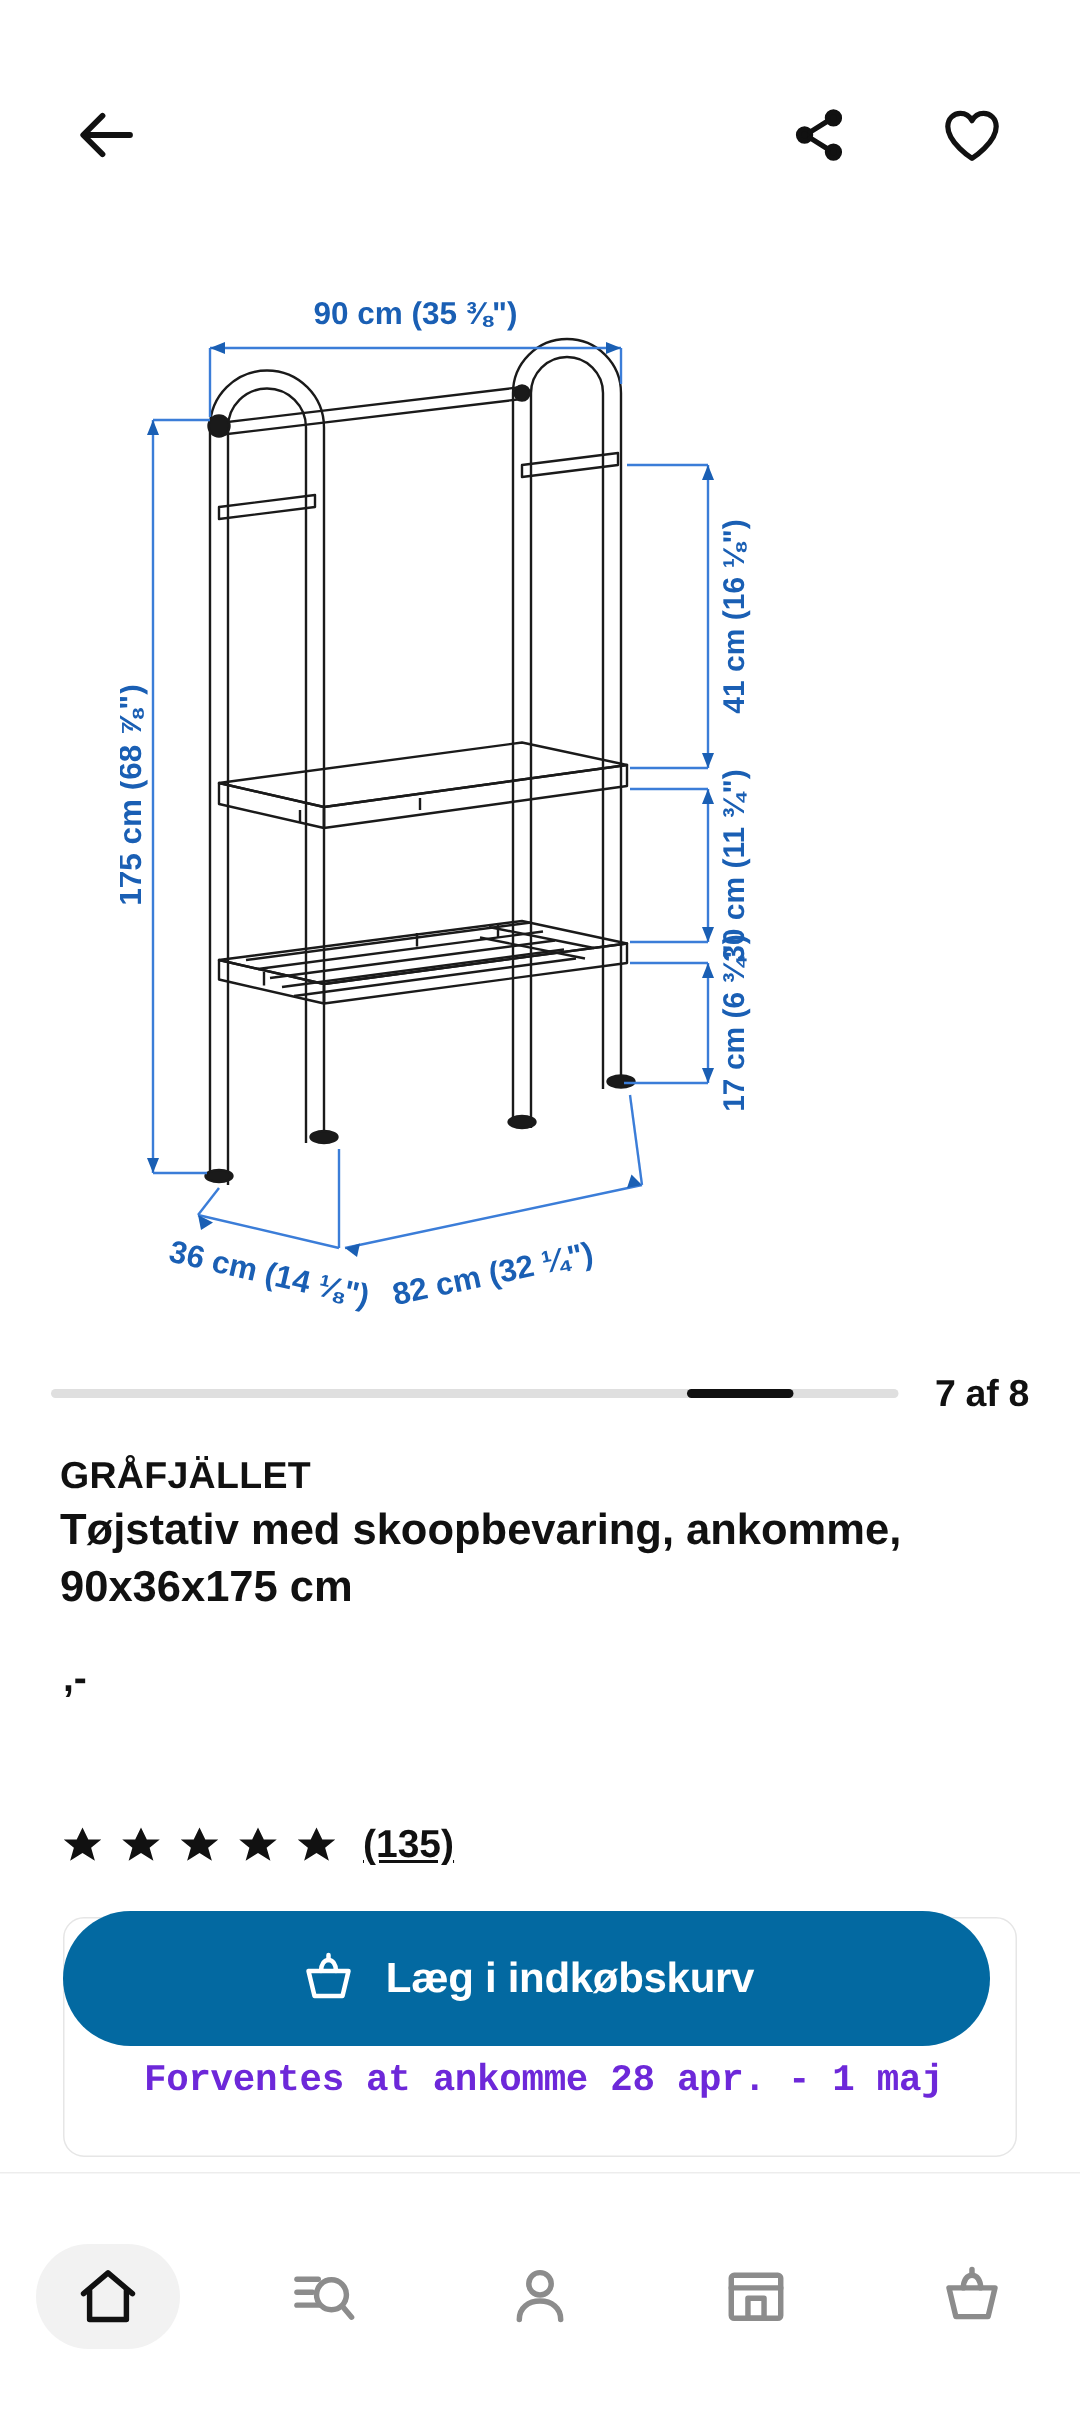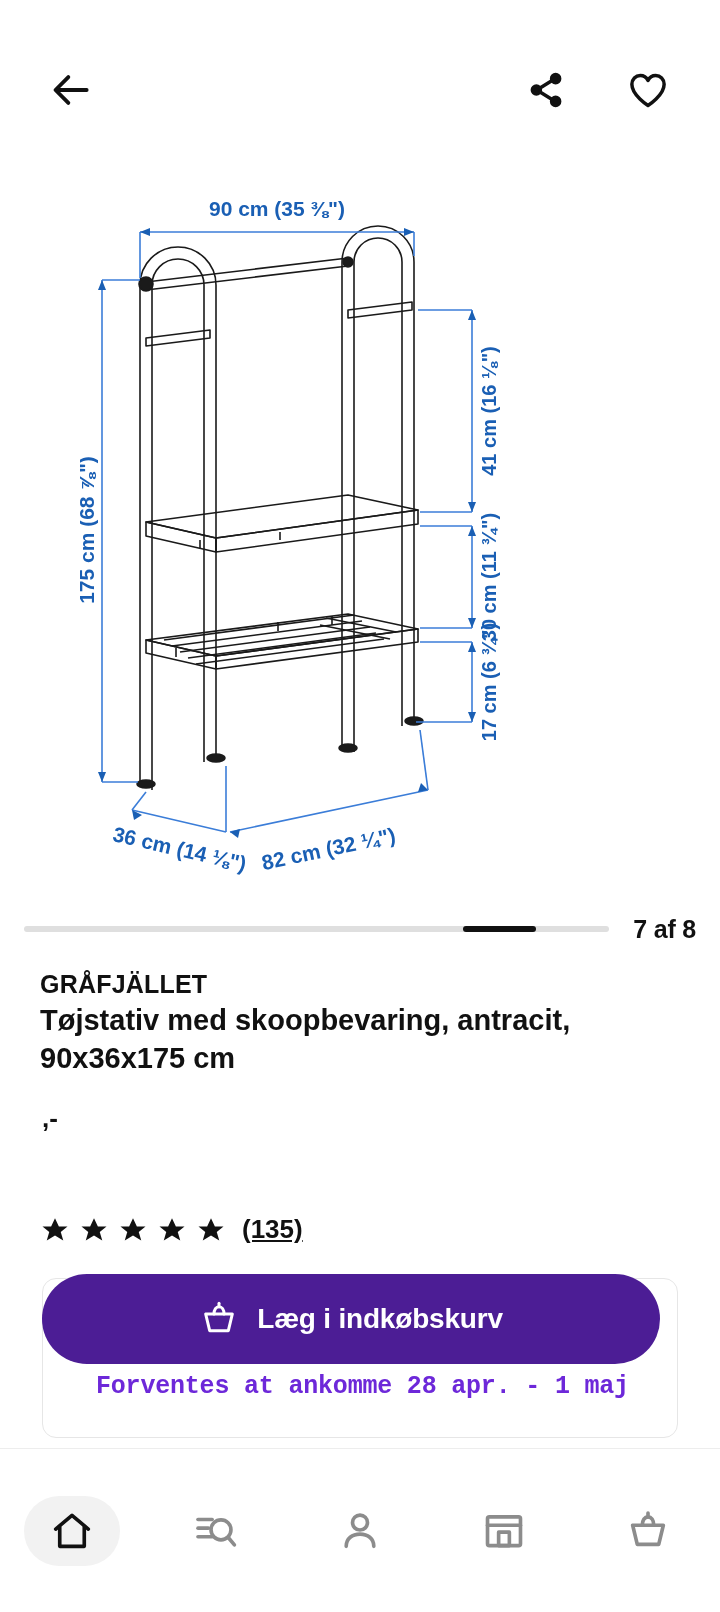--- a/index.html
+++ b/index.html
@@ -24,21 +24,21 @@
   
   .gallery {
     position:absolute; top:165px; left:0; width:720px; height:730px;
     display:flex; align-items:center; justify-content:center;
   }
   .diagram { width:560px; height:720px; }
 
   
   .progress-row {
     position:absolute; top:908px; left:0; width:720px; height:42px;
-    display:flex; align-items:center; padding:0 24px; gap:24px;
+    display:flex; align-items:center; padding:0 34px; gap:24px;
   }
   .progress-track {
     position:relative; flex:1; height:6px; background:#dfdfdf; border-radius:3px;
   }
   .progress-thumb {
     position:absolute; top:0; height:6px; background:#111; border-radius:3px;
     left:75%; width:12.5%;
   }
   .progress-label {
     font-size:25px; font-weight:700; color:#111; white-space:nowrap;
@@ -75,21 +75,21 @@
     text-decoration:underline; cursor:pointer;
   }
 
   
   .purchase-card {
     position:absolute; top:1278px; left:42px; width:636px; height:160px;
     background:#fff; border:1px solid #e6e6e6; border-radius:14px;
   }
   .cart-btn {
     position:absolute; top:1274px; left:42px; width:618px; height:90px;
-    background:#4c1d95; border-radius:45px; border:none;
+    background:#0369a1; border-radius:45px; border:none;
     display:flex; align-items:center; justify-content:center; gap:18px;
     cursor:pointer;
   }
   .cart-btn-label {
     font-size:28px; font-weight:700; color:#fff; letter-spacing:-0.2px;
   }
   .delivery-text {
     position:absolute; top:1372px; left:96px; width:560px;
     font-size:25px; font-weight:700; color:#6d28d9; letter-spacing:-0.2px;font-family:Liberation Mono, monospace;
   }
@@ -256,21 +256,21 @@
 
   <div class="progress-row">
     <div class="progress-track">
       <div class="progress-thumb"></div>
     </div>
     <div class="progress-label">7 af 8</div>
   </div>
 
   <div class="info">
     <div class="brand">GRÅFJÄLLET</div>
-    <div class="desc">Tøjstativ med skoopbevaring, antracit, 90x36x175 cm</div>
+    <div class="desc">Tøjstativ med skoopbevaring, ankomme, 90x36x175 cm</div>
     <div class="price-row">
       <span class="price-suffix">,-</span>
     </div>
   </div>
 
   <div class="rating-row">
     <div class="stars">
       <svg class="star" viewBox="0 0 24 24" fill="#111">
           <polygon points="12,2.6 15.1,9.1 22,9.1 16.6,13.5 18.6,20.4 12,16.3 5.4,20.4 7.4,13.5 2,9.1 8.9,9.1"></polygon>
         </svg>

